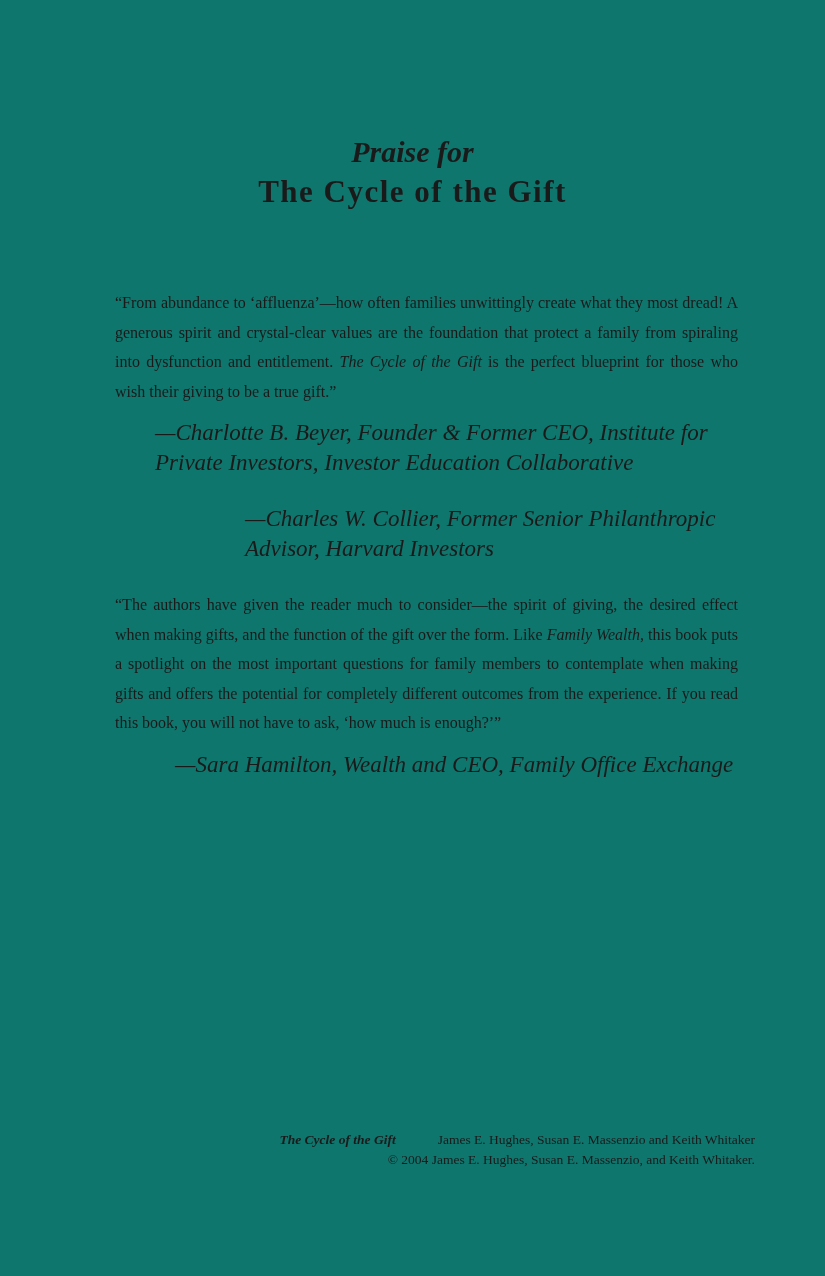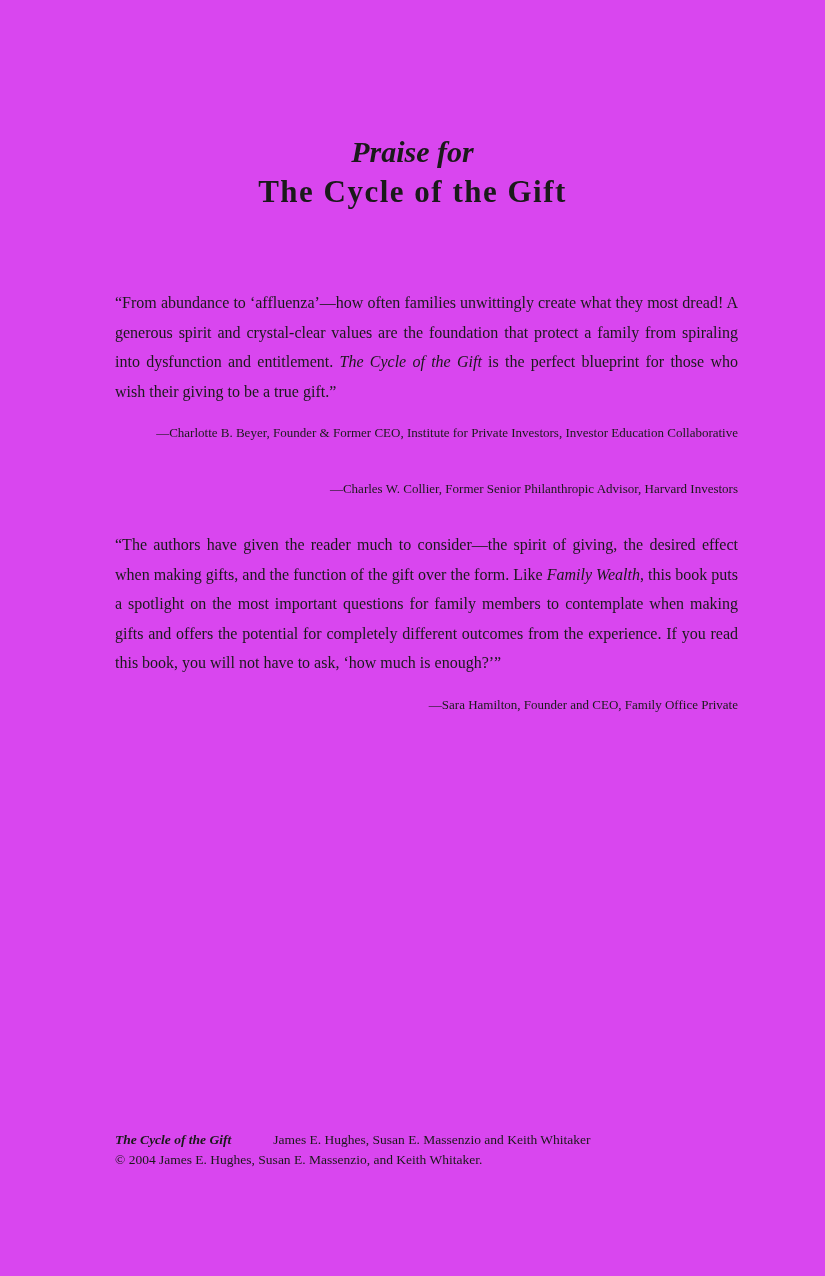--- a/index.html
+++ b/index.html
@@ -4,21 +4,21 @@
 <style>
   html, body {
     margin: 0;
     padding: 0;
     background: #ffffff;
   }
   .page {
     position: relative;
     width: 825px;
     height: 1276px;
-    background: #d946ef;
+    background: #0f766e;
     color: #1a1a1a;
     font-family: "Liberation Serif", "DejaVu Serif", serif;
     overflow: hidden;
   }
   .title-block {
     padding-top: 133px;
     text-align: center;
   }
   .title-line1 {
     font-style: italic;
@@ -42,36 +42,36 @@
     font-size: 16px;
     line-height: 29.5px;
     text-align: justify;
     text-justify: inter-word;
     margin: 0 0 12px 0;
   }
   .em {
     font-style: italic;
   }
   .attribution {
-    font-size: 13px;
+    font-style: italic;
+    font-size: 23px;
     line-height: 30px;
-    text-align: right;
     margin: 0 0 26px 0;
   }
   .attr-1 { padding-left: 40px; }
   .attr-2 { padding-left: 130px; }
   .attr-3 { padding-left: 60px; }
   .footer {
     position: absolute;
     left: 115px;
     top: 1130px;
     width: 640px;
     font-size: 13.5px;
     line-height: 1.45;
-    text-align: left;
+    text-align: right;
   }
   .footer-title {
     font-style: italic;
     font-weight: bold;
     margin-right: 42px;
   }
   .footer-line { white-space: nowrap; }
 </style>
 </head>
 <body>
@@ -84,21 +84,21 @@
   </header>
 
   <main class="content">
 
     <p class="quote"><span>“From abundance to ‘affluenza’—how often families unwittingly create what they most dread! A generous spirit and crystal-clear values are the foundation that protect a family from spiraling into dysfunction and entitlement. </span><span class="em">The Cycle of the Gift</span><span> is the perfect blueprint for those who wish their giving to be a true gift.”</span></p>
     <p class="attribution attr-1">—Charlotte B. Beyer, Founder &amp; Former CEO, Institute for Private Investors, Investor Education Collaborative</p>
 
     <p class="attribution attr-2">—Charles W. Collier, Former Senior Philanthropic Advisor, Harvard Investors</p>
 
     <p class="quote"><span>“The authors have given the reader much to consider—the spirit of giving, the desired effect when making gifts, and the function of the gift over the form. Like </span><span class="em">Family Wealth</span><span>, this book puts a spotlight on the most important questions for family members to contemplate when making gifts and offers the potential for completely different outcomes from the experience. If you read this book, you will not have to ask, ‘how much is enough?’”</span></p>
-    <p class="attribution attr-3">—Sara Hamilton, Founder and CEO, Family Office Private</p>
+    <p class="attribution attr-3">—Sara Hamilton, Wealth and CEO, Family Office Exchange</p>
 
   </main>
 
   <footer class="footer">
     <div class="footer-line">
       <span class="footer-title">The Cycle of the Gift</span><span>James E. Hughes, Susan E. Massenzio and Keith Whitaker</span>
     </div>
     <div class="footer-line">© 2004 James E. Hughes, Susan E. Massenzio, and Keith Whitaker.</div>
   </footer>
 

